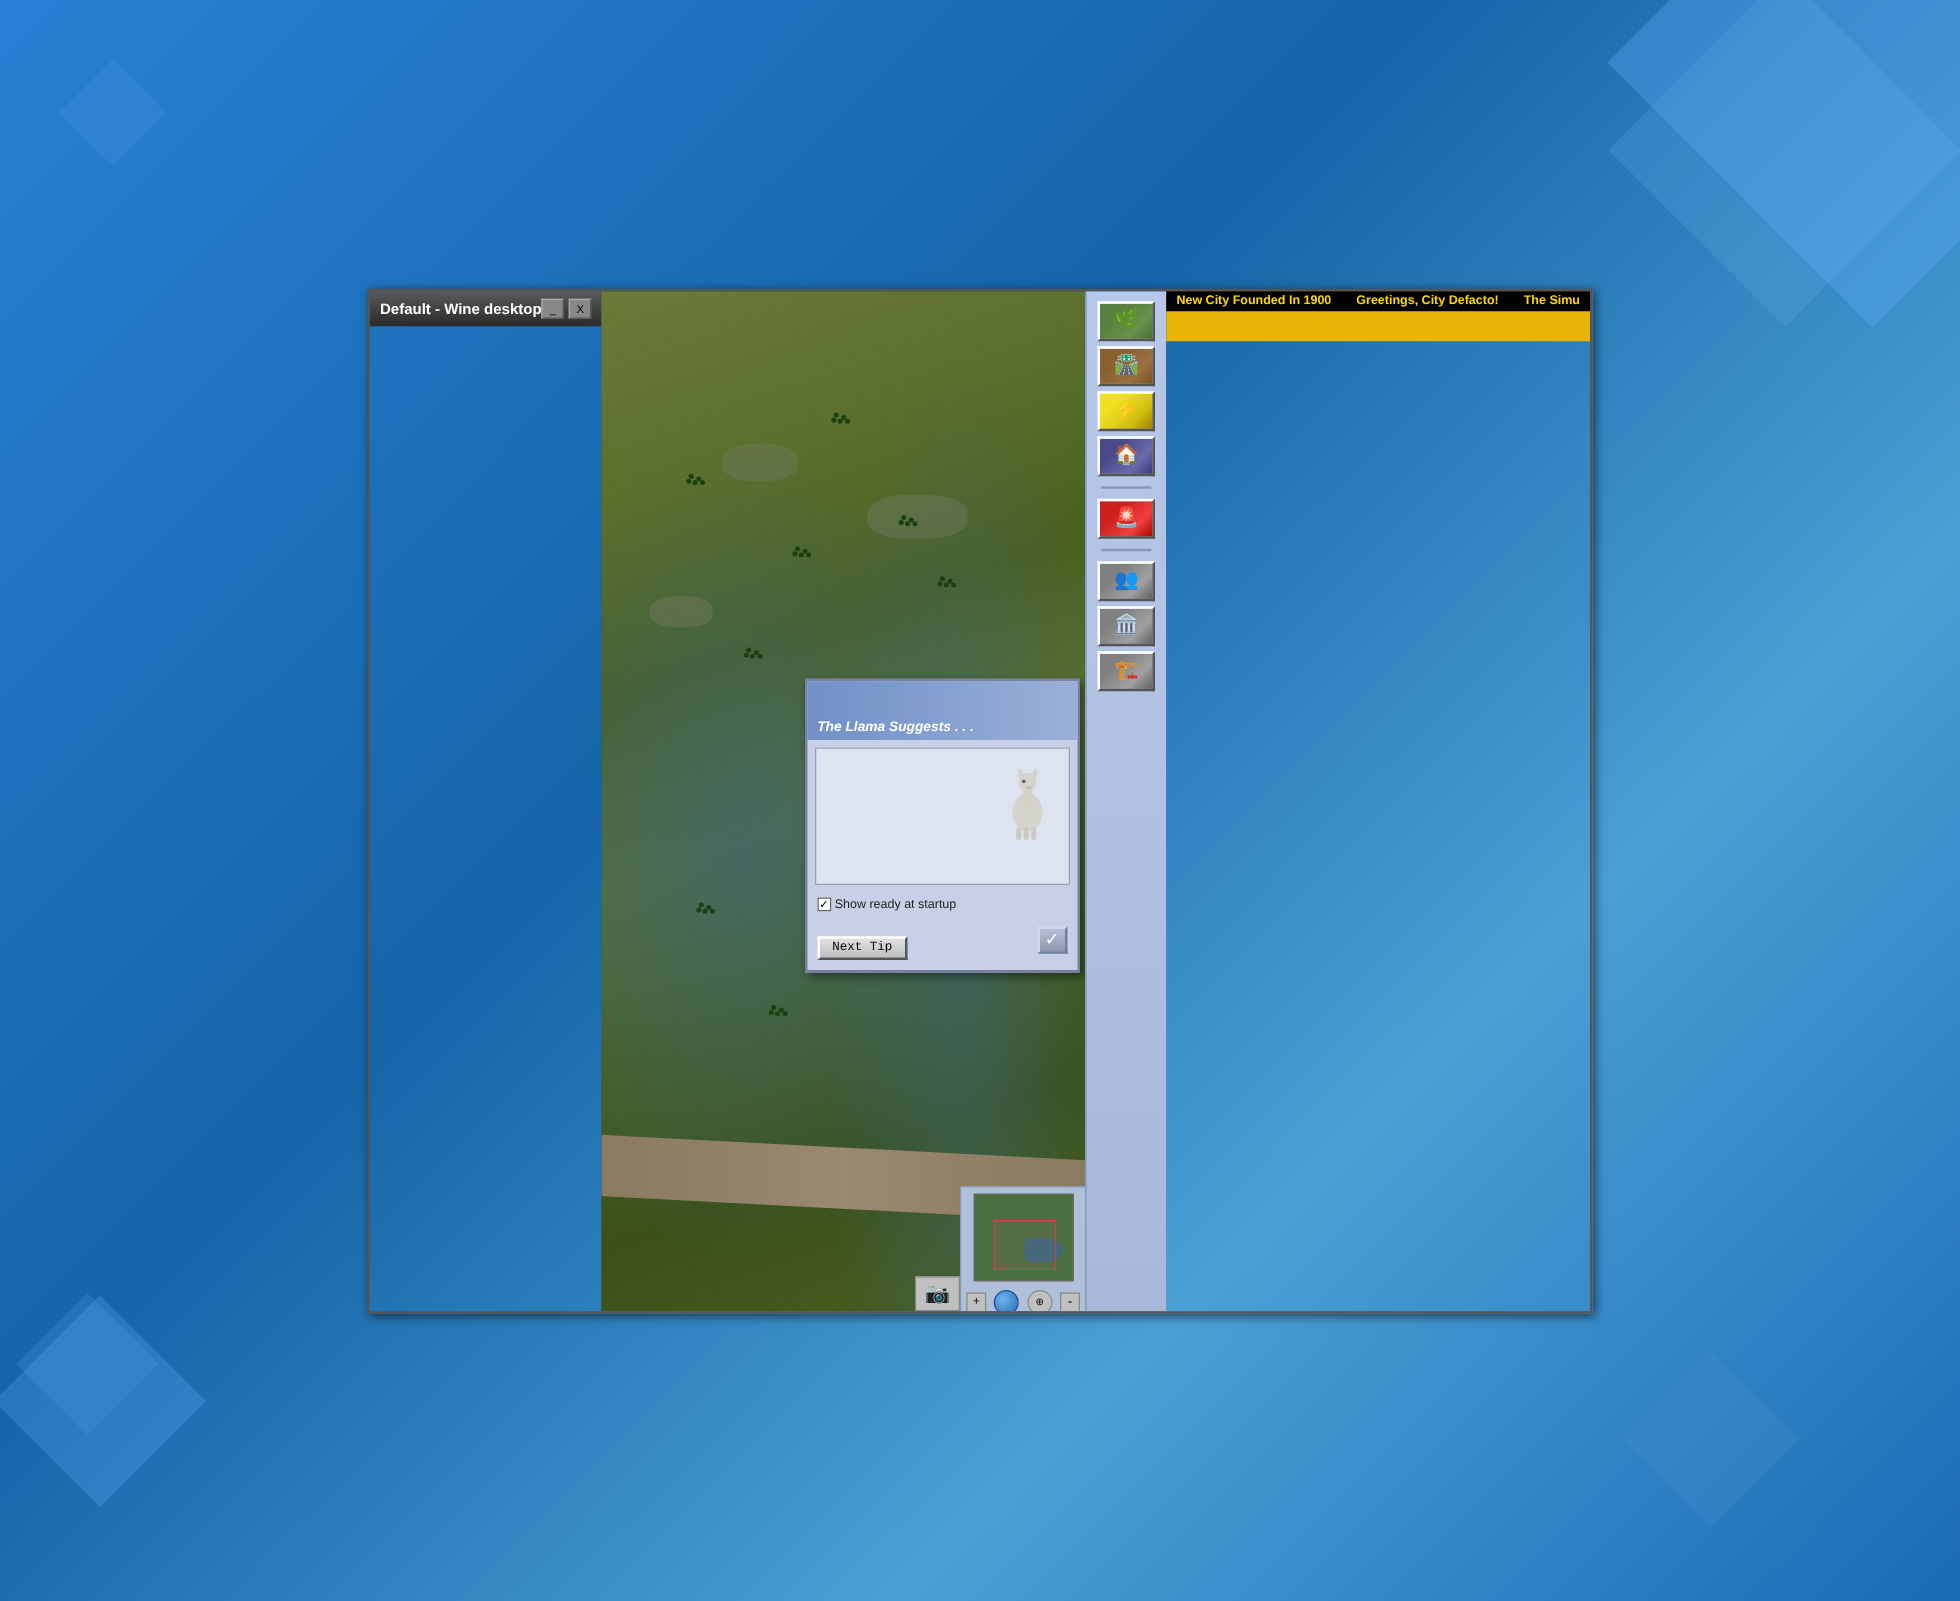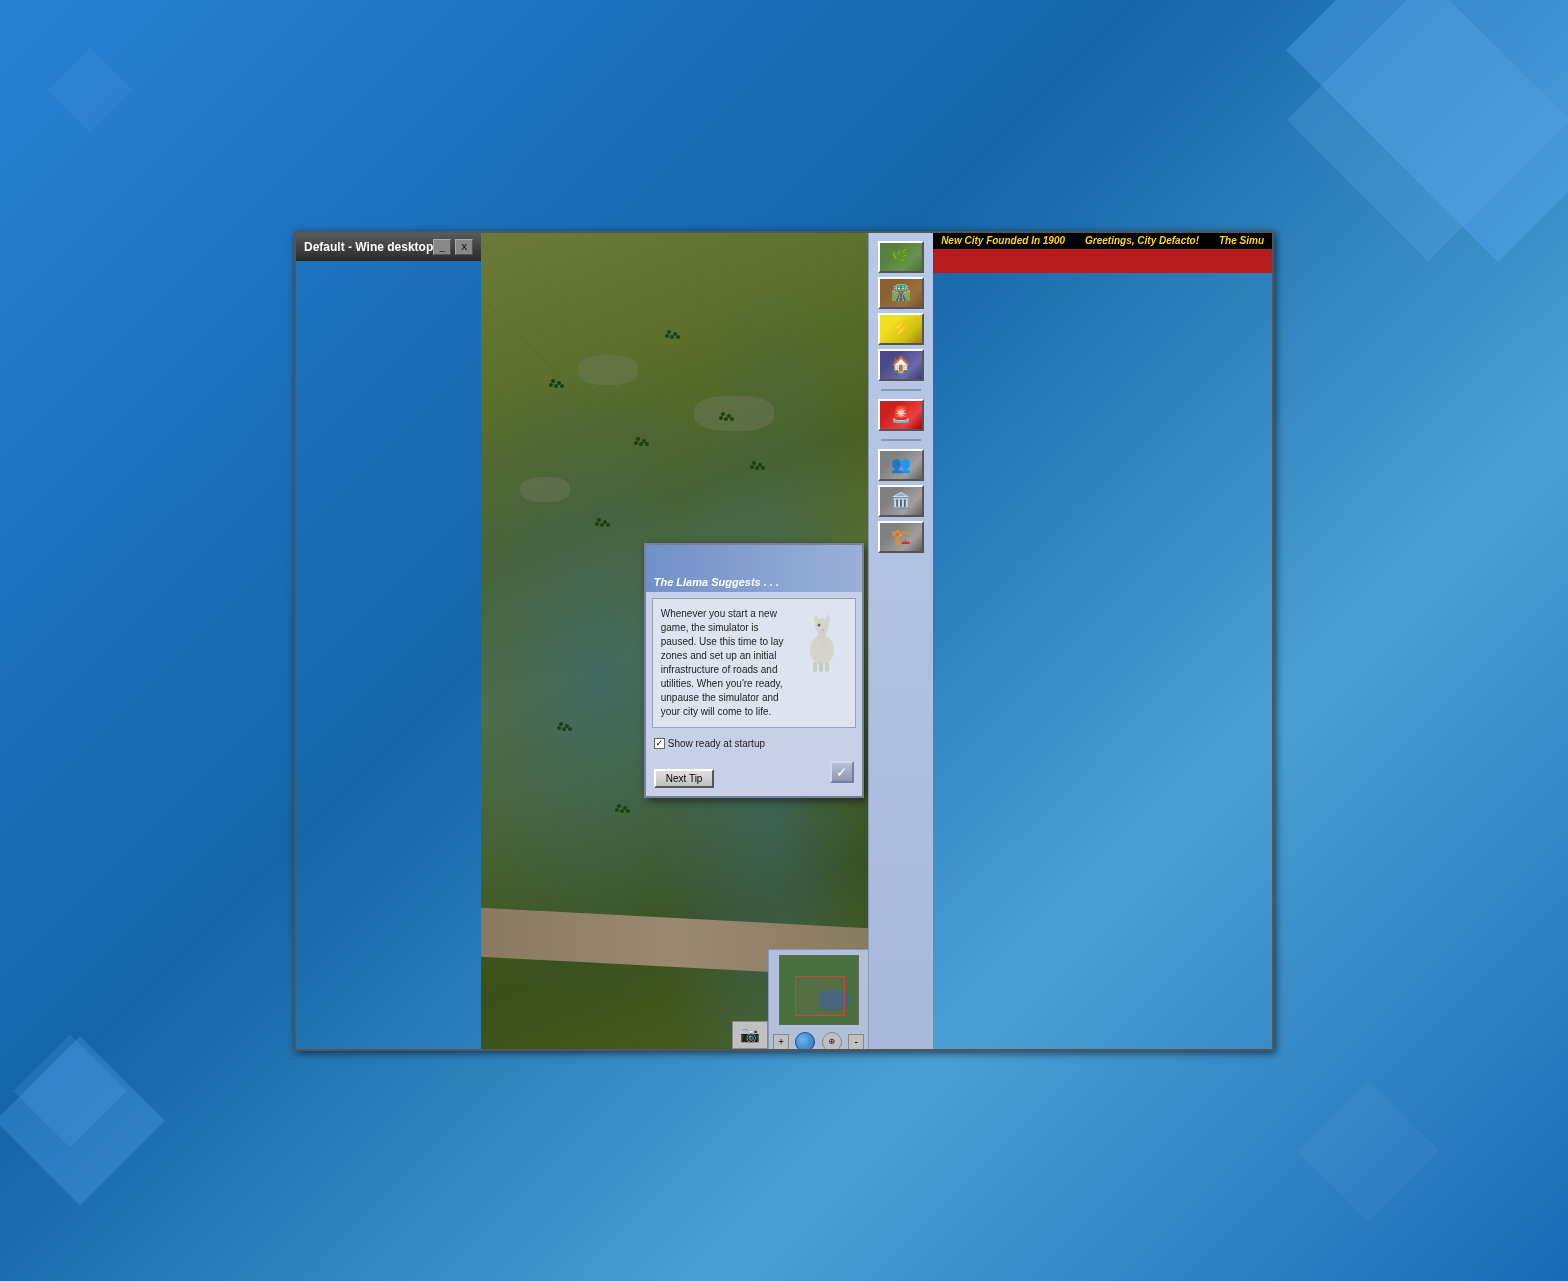--- a/index.html
+++ b/index.html
@@ -155,25 +155,24 @@
     .toolbar-separator {
       width: 40px;
       height: 2px;
       background: #8898b8;
       margin: 4px 0;
     }
 
     
     .status-bar {
       height: 40px;
-      background: #b91c1c;
+      background: #eab308;
       flex-shrink: 0;
       display: flex;
       flex-direction: column;
-      font-style: italic;
     }
 
     .status-ticker {
       height: 16px;
       background: #000;
       display: flex;
       align-items: center;
       padding: 0 8px;
       gap: 20px;
     }
@@ -404,21 +403,21 @@
     }
 
     .next-tip-btn {
       background: linear-gradient(to bottom, #e0e0e0 0%, #c0c0c0 100%);
       border: 2px solid #999;
       border-top-color: #fff;
       border-left-color: #fff;
       border-bottom-color: #555;
       border-right-color: #555;
       padding: 2px 10px;
-      font-family: Liberation Sans, sans-serif;
+      font-family: Liberation Mono, monospace;
       font-size: 10px;
       color: #000;
       cursor: pointer;
       margin-top: 12px;
     }
 
     .close-checkmark {
       width: 24px;
       height: 22px;
       background: linear-gradient(to bottom, #b8c0d8 0%, #9098b0 100%);
@@ -592,21 +591,20 @@
 
               <circle cx="17" cy="13" r="1.5" fill="#333"></circle>
 
               <ellipse cx="21" cy="18" rx="2" ry="1" fill="#b0a898" opacity="0.8"></ellipse>
 
               <rect x="11" y="50" width="4" height="10" rx="2" fill="#c0b8a0" opacity="0.8"></rect>
               <rect x="17" y="50" width="4" height="10" rx="2" fill="#c0b8a0" opacity="0.8"></rect>
               <rect x="23" y="50" width="4" height="10" rx="2" fill="#c0b8a0" opacity="0.8"></rect>
             </svg>
           </div>
-          <div class="dialog-tip-text">Whenever you start a new game, the simulator is paused. Use this time to lay zones and set up an initial infrastructure of roads and utilities. When you're ready, unpause the simulator and your city will come to life.</div>
         </div>
 
         <div class="dialog-footer">
           <div class="show-tips-label">
             <div class="show-tips-checkbox">✓</div>
             <span>Show ready at startup</span>
           </div>
         </div>
 
         <div class="dialog-buttons">

